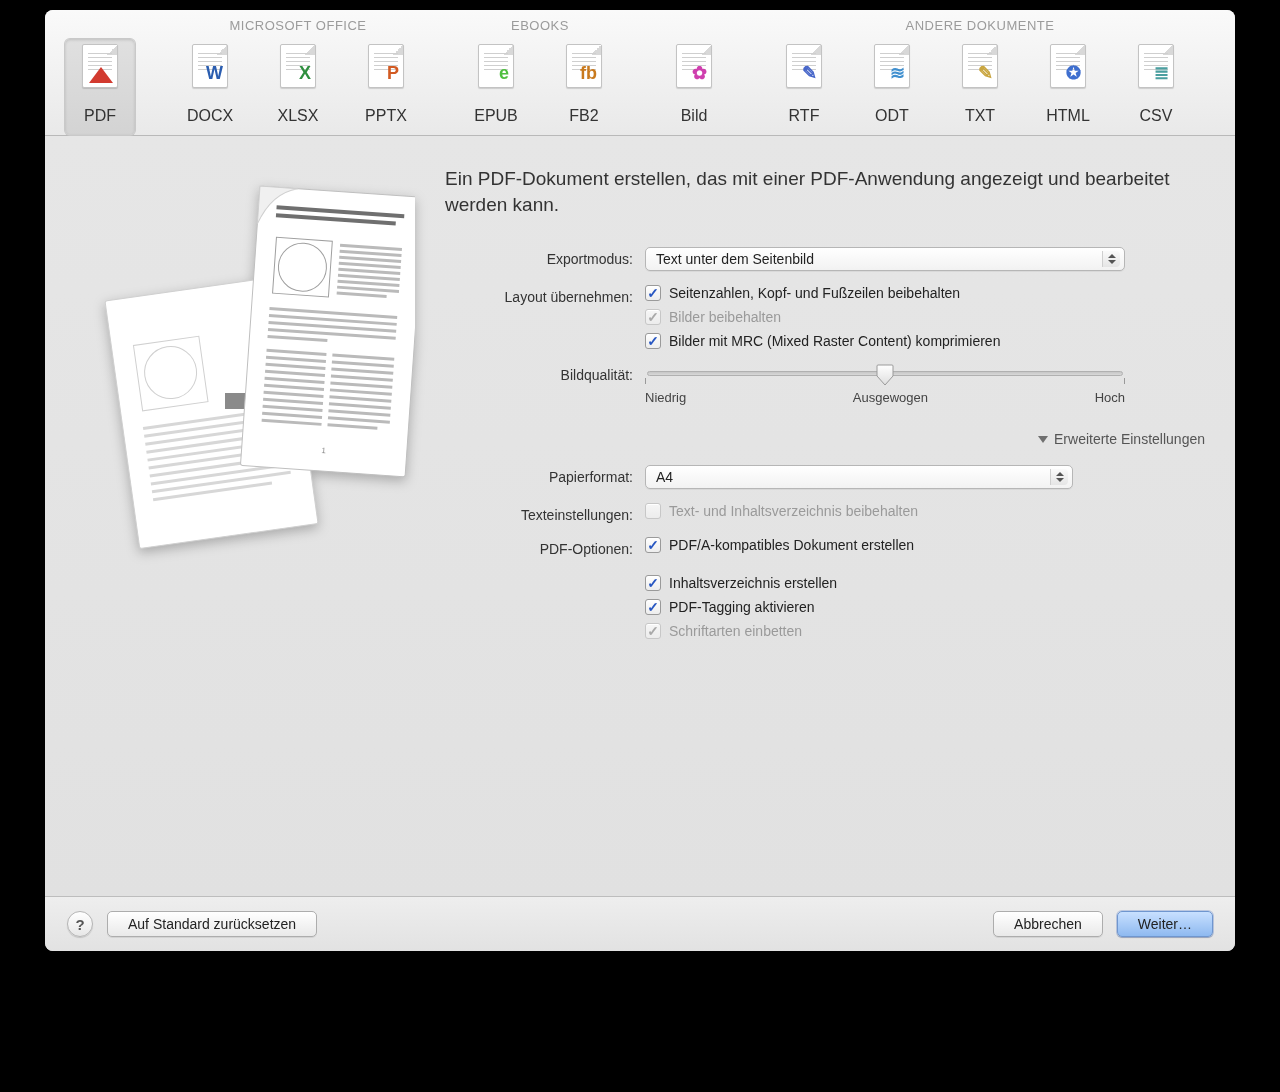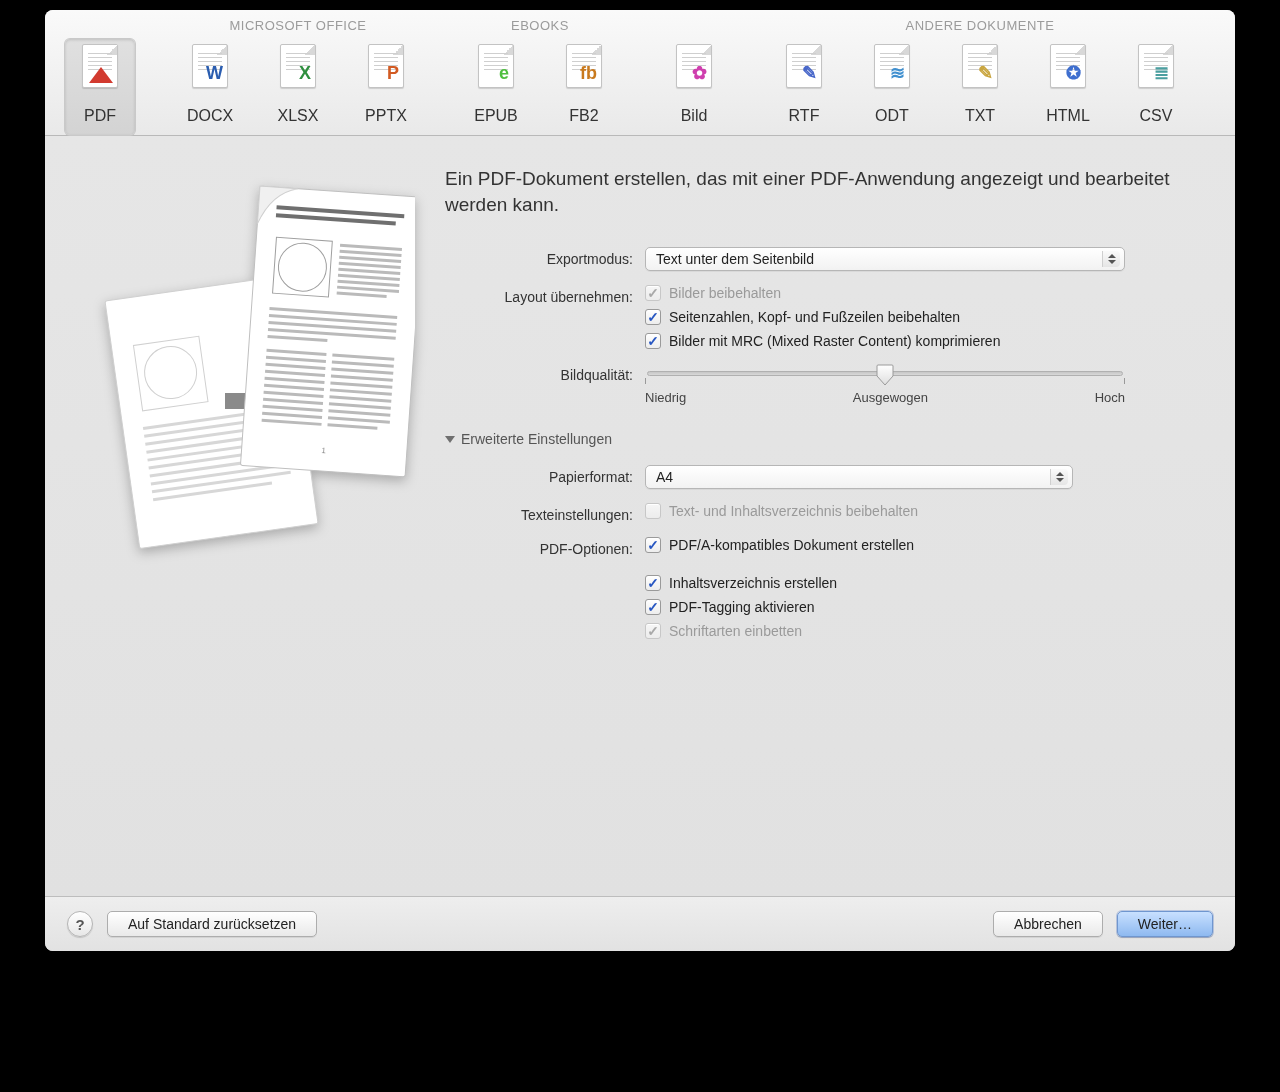--- a/index.html
+++ b/index.html
@@ -136,21 +136,21 @@
   }
   .slider-thumb {
     position:absolute; top:-8px; left:50%; transform:translateX(-50%);
     width:18px; height:20px;
   }
   .slider-thumb svg { display:block; }
   .slider-ticks { display:flex; justify-content:space-between; font-size:10px; color:#888; padding:0 0; margin-top:-2px;}
   .slider-ticks span { width:1px; height:6px; background:#999; display:block;}
   .slider-labels { display:flex; justify-content:space-between; font-size:13px; color:#444; margin-top:6px;text-align:center;}
 
-  .disclosure { display:flex; align-items:center; gap:6px; font-size:14px; color:#555; margin:26px 0 18px 0; cursor:default;}
+  .disclosure { display:flex; align-items:center; gap:6px; font-size:14px; color:#555; margin:26px 0 18px 0; cursor:default;justify-content:flex-end;}
   .disclosure .tri { width:0;height:0;border-left:5px solid transparent;border-right:5px solid transparent;border-top:7px solid #6f6f6f;}
 
   
   .bottom {
     border-top:1px solid #bdbdbd;
     background:linear-gradient(#eeeeee,#e2e2e2);
     padding:14px 22px;
     display:flex; align-items:center; gap:14px;
   }
   .help-btn {
@@ -408,27 +408,27 @@
           <div class="select" style="width:480px">
             <span>Text unter dem Seitenbild</span>
             <span class="arrows"></span>
           </div>
         </div>
       </div>
 
       <div class="row">
         <div class="lab">Layout übernehmen:</div>
         <div class="ctl">
+          <label class="checkline">
+            <span class="checkbox checked"></span>
+            <span>Seitenzahlen, Kopf- und Fußzeilen beibehalten</span>
+          </label>
           <label class="checkline disabled">
             <span class="checkbox checked disabled"></span>
             <span>Bilder beibehalten</span>
-          </label>
-          <label class="checkline">
-            <span class="checkbox checked"></span>
-            <span>Seitenzahlen, Kopf- und Fußzeilen beibehalten</span>
           </label>
           <label class="checkline">
             <span class="checkbox checked"></span>
             <span>Bilder mit MRC (Mixed Raster Content) komprimieren</span>
           </label>
         </div>
       </div>
 
       <div class="row">
         <div class="lab">Bildqualität:</div>

